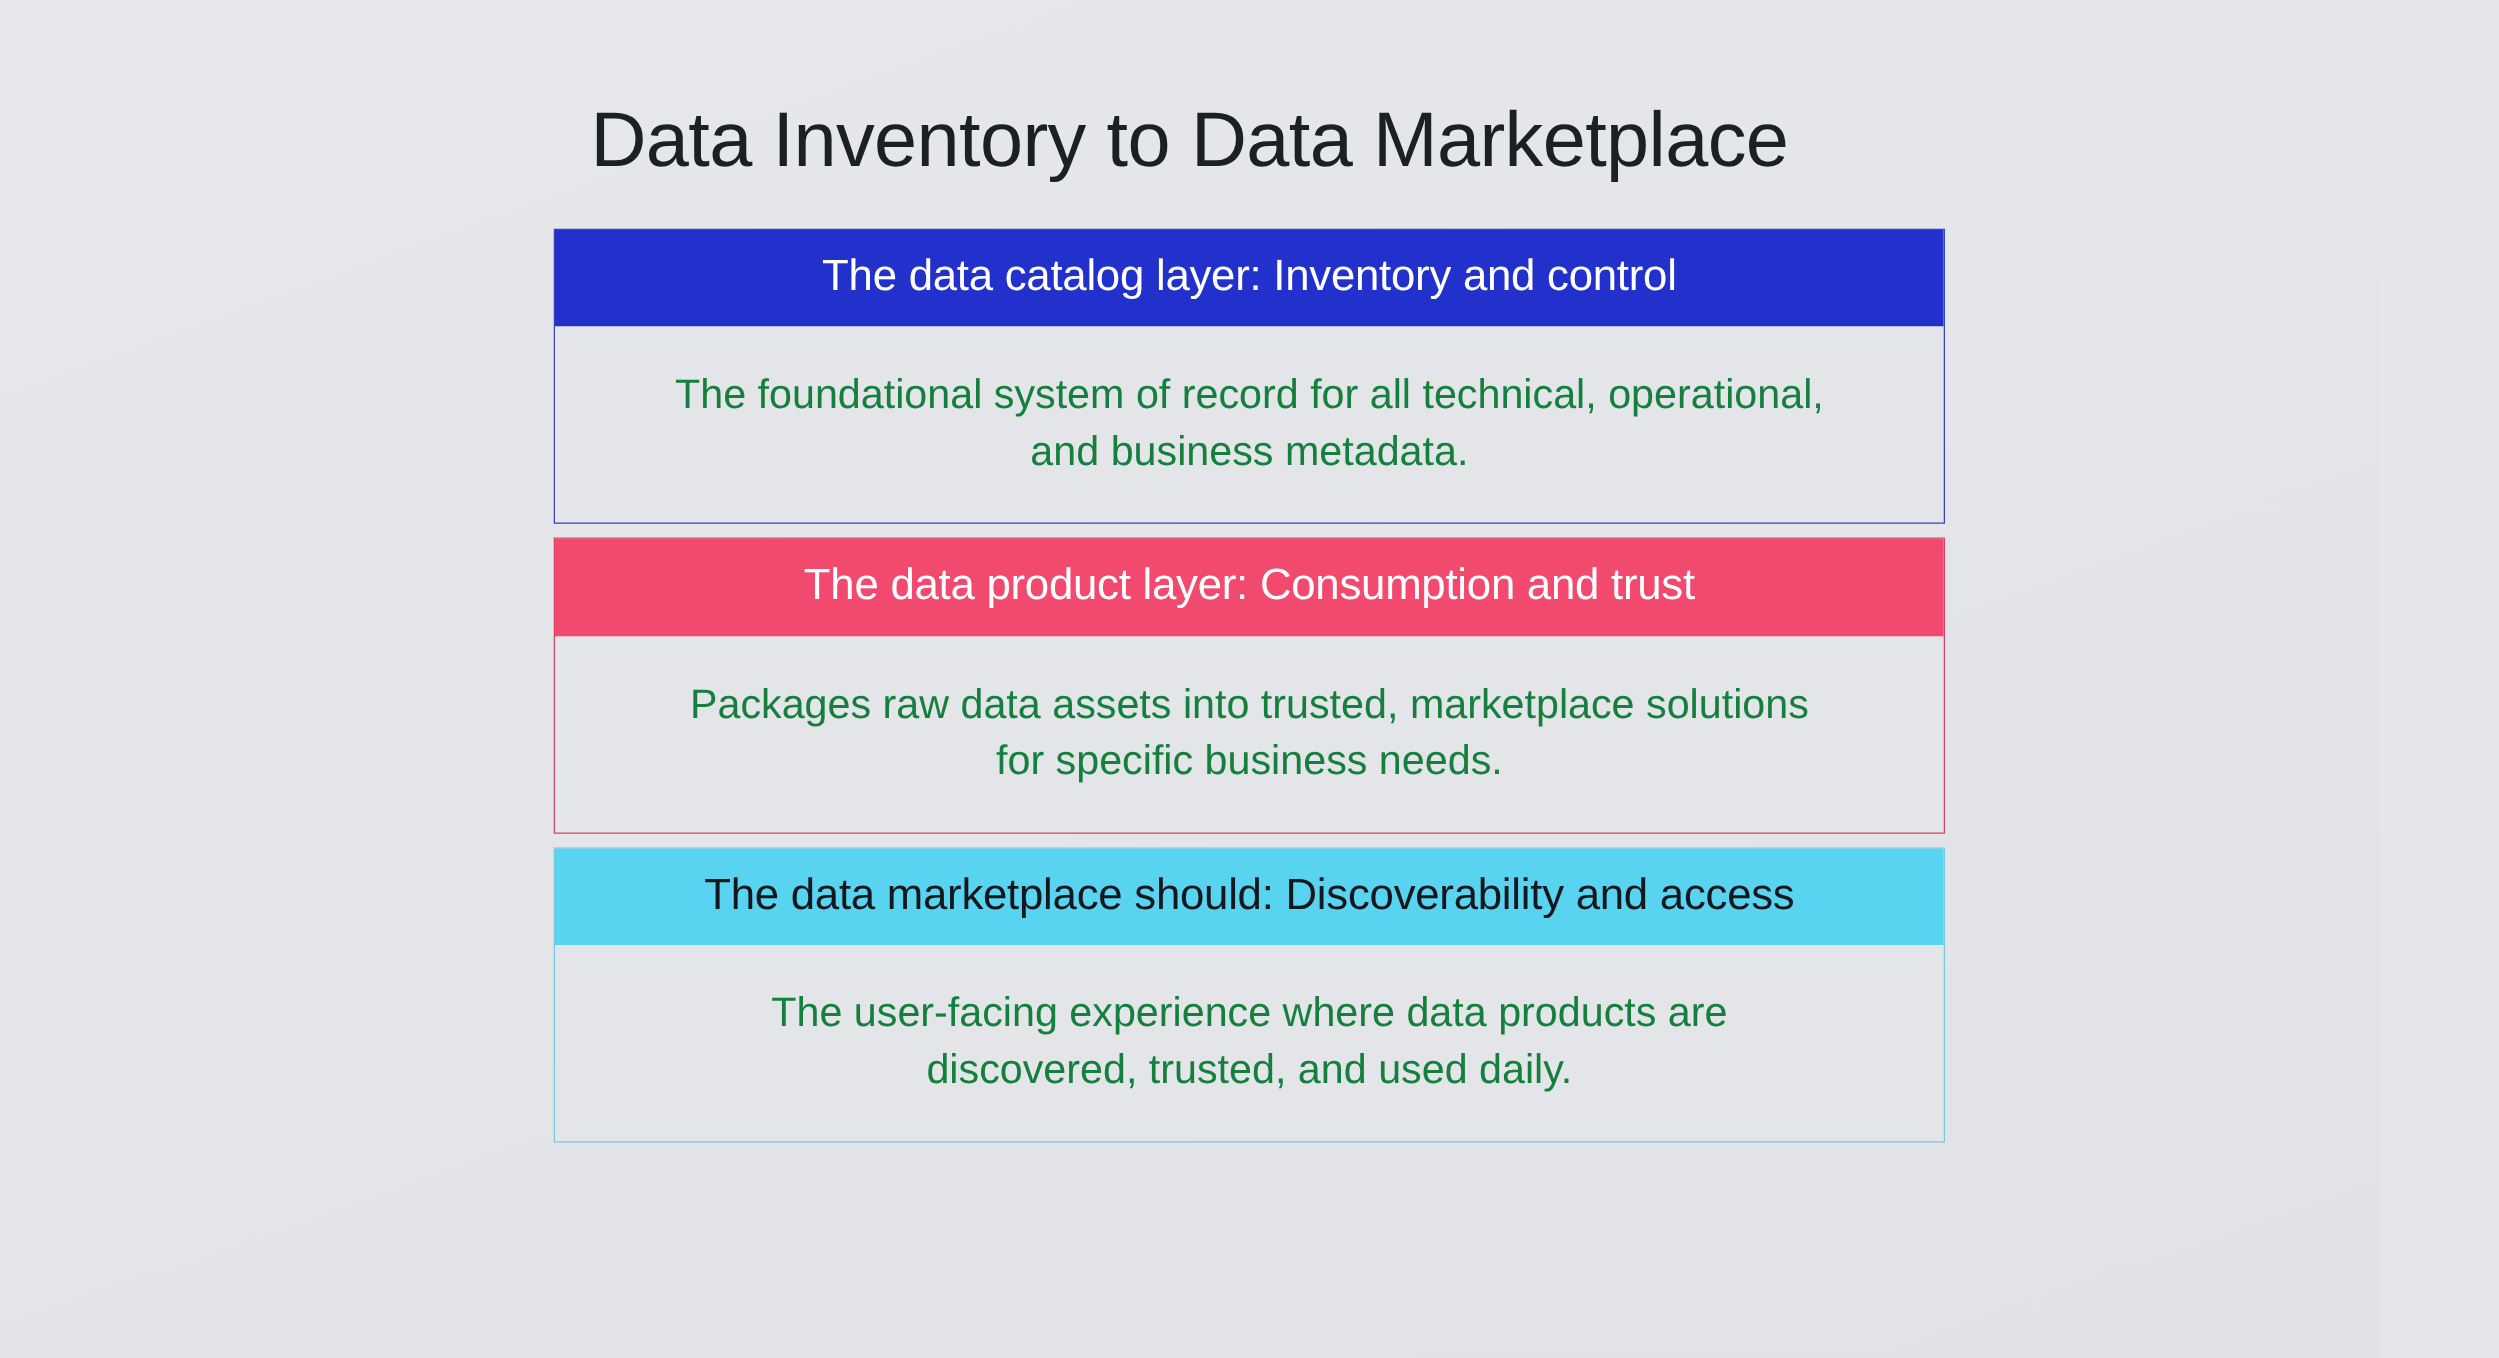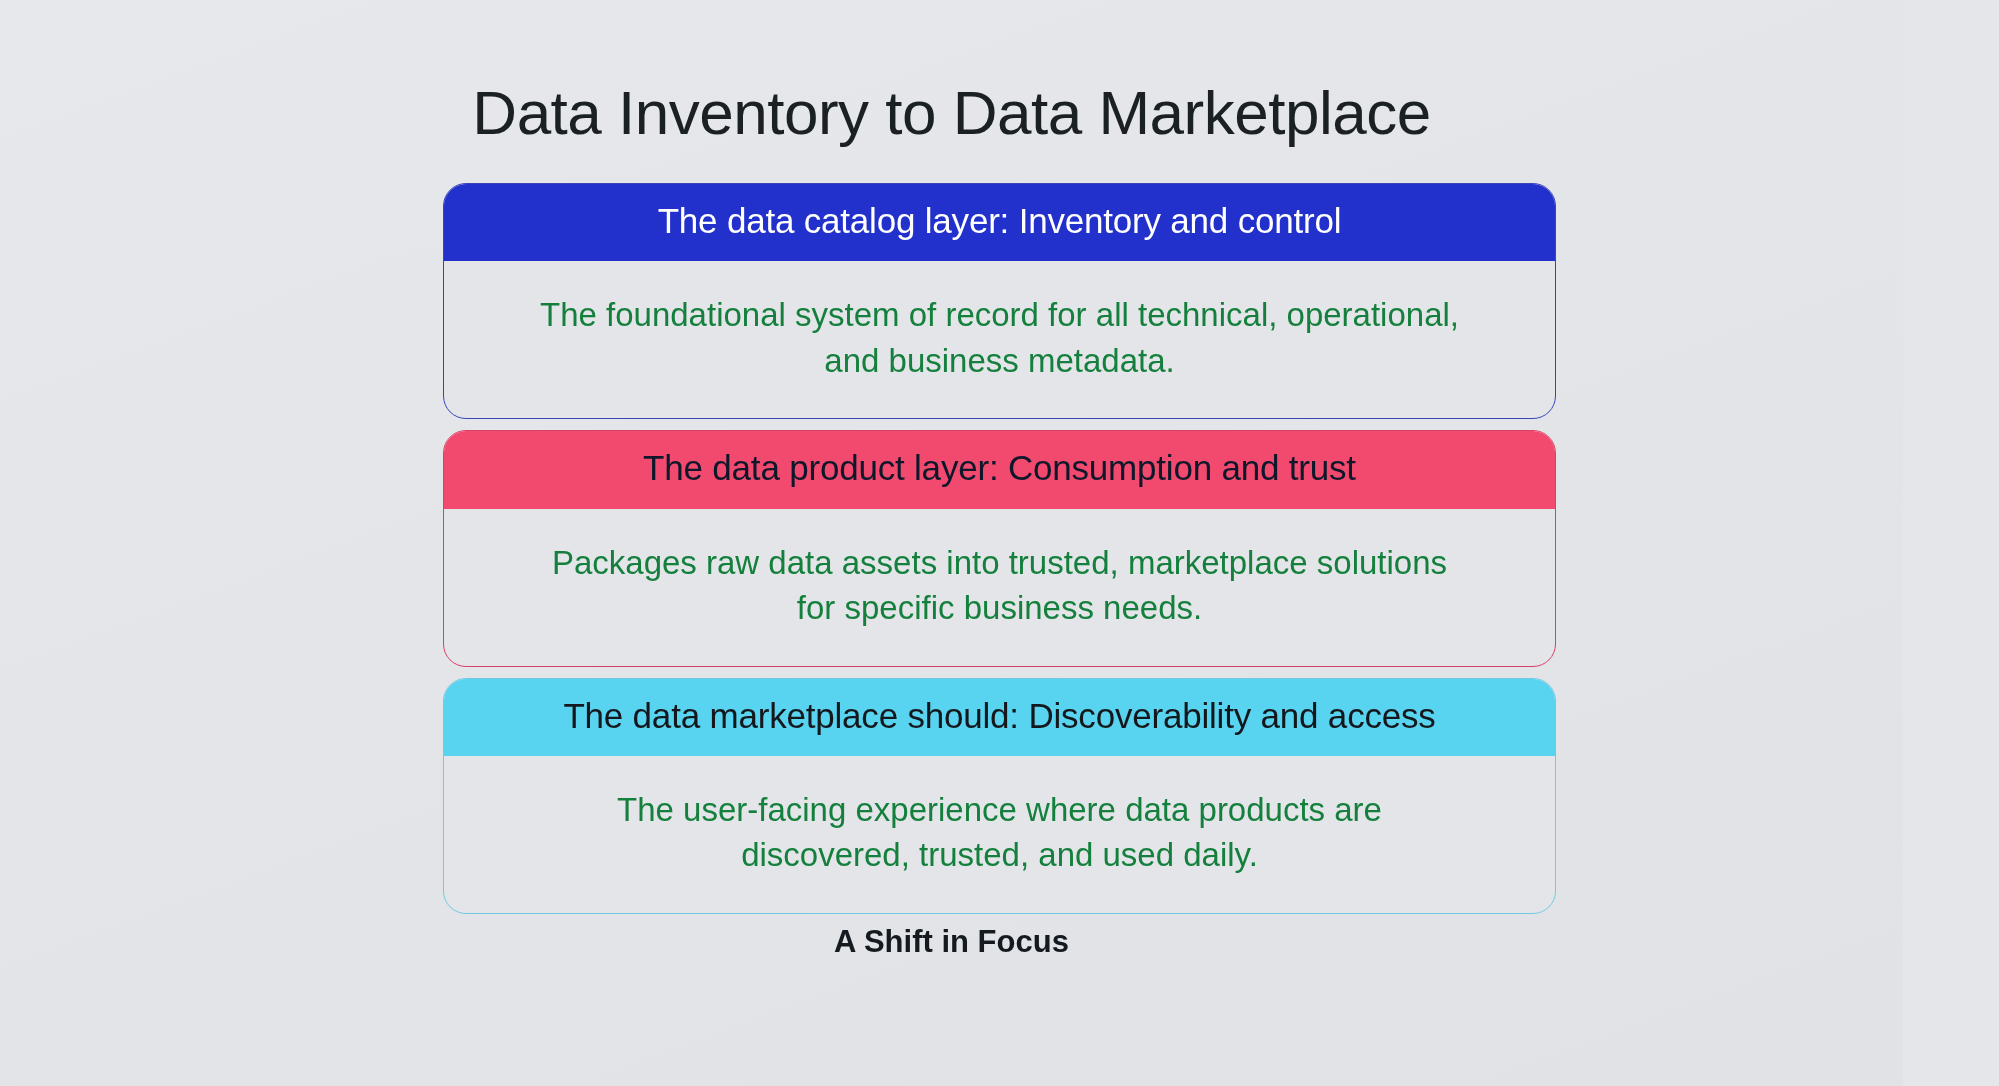--- a/index.html
+++ b/index.html
@@ -39,21 +39,21 @@
   
   .layer-stack {
     position: absolute;
     left: 443px;
     top: 183px;
     width: 1113px;
   }
 
   .layer-card {
     width: 100%;
-    border-radius: 23px;
+    border-radius: 0;
     overflow: hidden;
     box-sizing: border-box;
     background: #e3e5e8;
     margin-bottom: 11px;
     border: 1.6px solid transparent;
   }
   .layer-card:last-child { margin-bottom: 0; }
 
   .layer-header {
     text-align: center;
@@ -73,21 +73,21 @@
     line-height: 1.38;
     padding: 31px 96px 35px 96px;
     box-sizing: border-box;
   }
 
   
   .card-catalog      { border-color: #3a43b8; }
   .card-catalog .layer-header     { background: #2230cc; color: #ffffff; }
 
   .card-product      { border-color: #d94068; }
-  .card-product .layer-header     { background: #f2496e; color: #0f172a; text-align: center; }
+  .card-product .layer-header     { background: #f2496e; color: #ffffff; text-align: center; }
 
   .card-marketplace  { border-color: #74c9e2; }
   .card-marketplace .layer-header { background: #58d3f0; color: #14181c; }
 
   
   .footer-block {
     position: absolute;
     left: 0;
     right: 0;
     top: 922px;
@@ -129,16 +129,15 @@
     </div>
 
     <div class="layer-card card-marketplace">
       <div class="layer-header">The data marketplace should: Discoverability and access</div>
       <div class="layer-body">The user-facing experience where data products are discovered, trusted, and used daily.</div>
     </div>
 
   </div>
 
   <div class="footer-block">
-    <div class="footer-heading">A Shift in Focus</div>
   </div>
 
 </div>
 
 </body></html>

